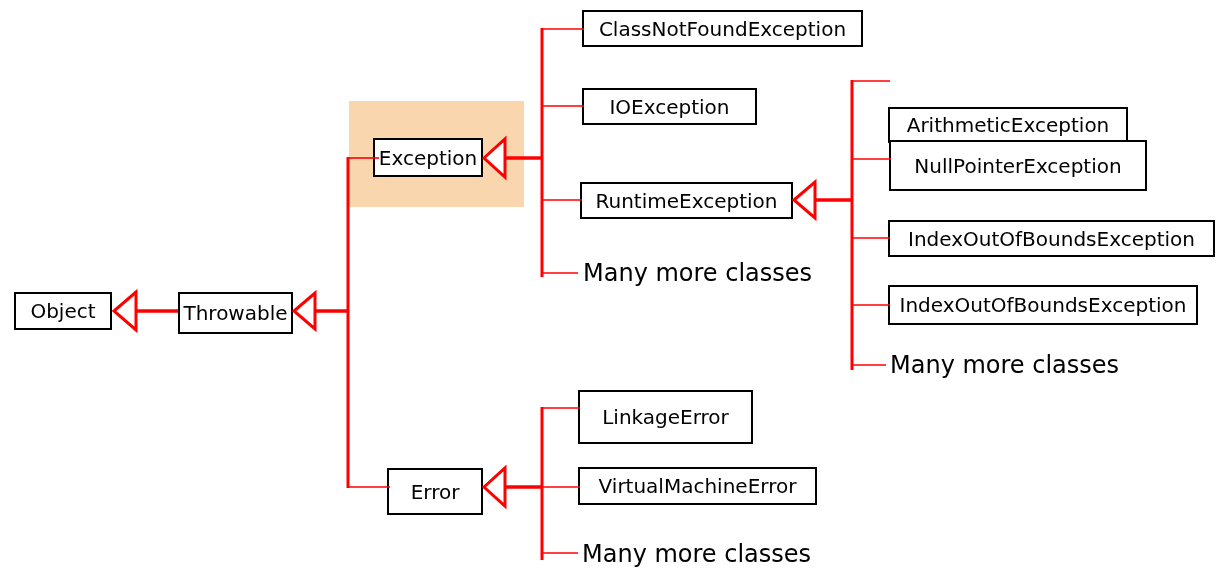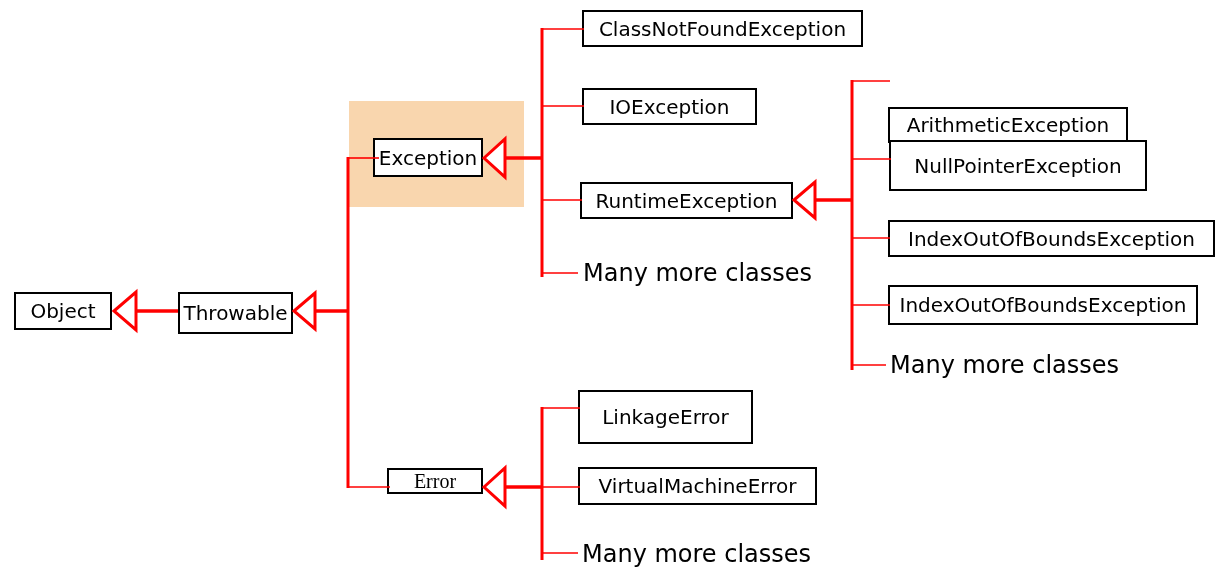--- a/index.html
+++ b/index.html
@@ -56,21 +56,21 @@
 </head>
 <body>
 
 <div class="canvas">
 
   <div class="highlight-rect"></div>
 
   <div class="node" style="left:14px;  top:292px; width:98px;  height:38px;">Object</div>
   <div class="node" style="left:178px; top:292px; width:115px; height:42px;">Throwable</div>
   <div class="node" style="left:373px; top:138px; width:110px; height:39px;">Exception</div>
-  <div class="node" style="left:387px; top:468px; width:96px;  height:26px;font-family:Liberation Serif, serif;">Error</div>
+  <div class="node" style="left:387px; top:468px; width:96px;  height:47px;">Error</div>
   <div class="node" style="left:582px; top:10px;  width:281px; height:37px;">ClassNotFoundException</div>
   <div class="node" style="left:582px; top:88px;  width:175px; height:37px;">IOException</div>
   <div class="node" style="left:580px; top:182px; width:213px; height:37px;">RuntimeException</div>
   <div class="node" style="left:888px; top:63px;  width:240px; height:36px;margin-top:44px;">ArithmeticException</div>
   <div class="node" style="left:889px; top:140px; width:258px; height:51px;text-align:right;">NullPointerException</div>
   <div class="node" style="left:888px; top:220px; width:327px; height:37px;">IndexOutOfBoundsException</div>
   <div class="node" style="left:888px; top:285px; width:310px; height:40px;">IndexOutOfBoundsException</div>
   <div class="node" style="left:578px; top:390px; width:175px; height:54px;">LinkageError</div>
   <div class="node" style="left:578px; top:467px; width:239px; height:38px;">VirtualMachineError</div>
 

